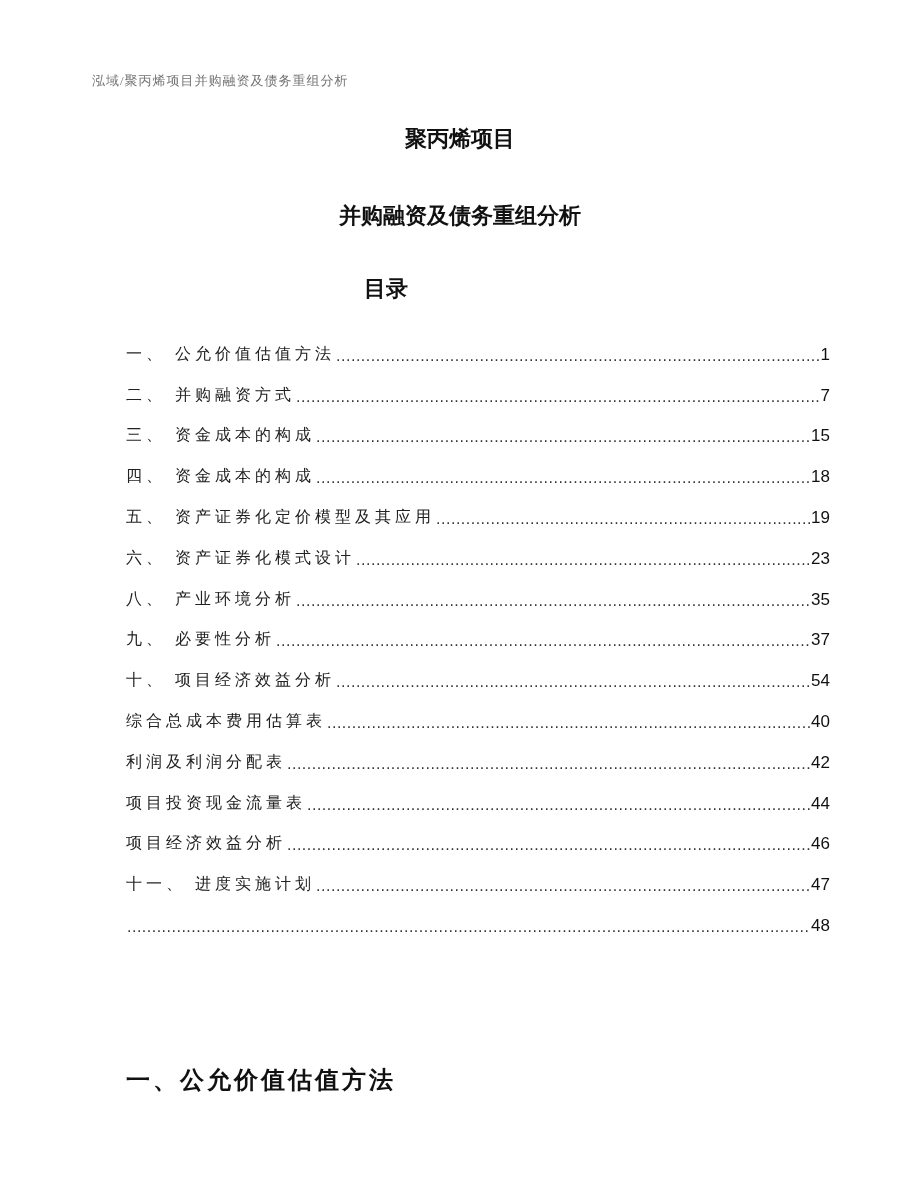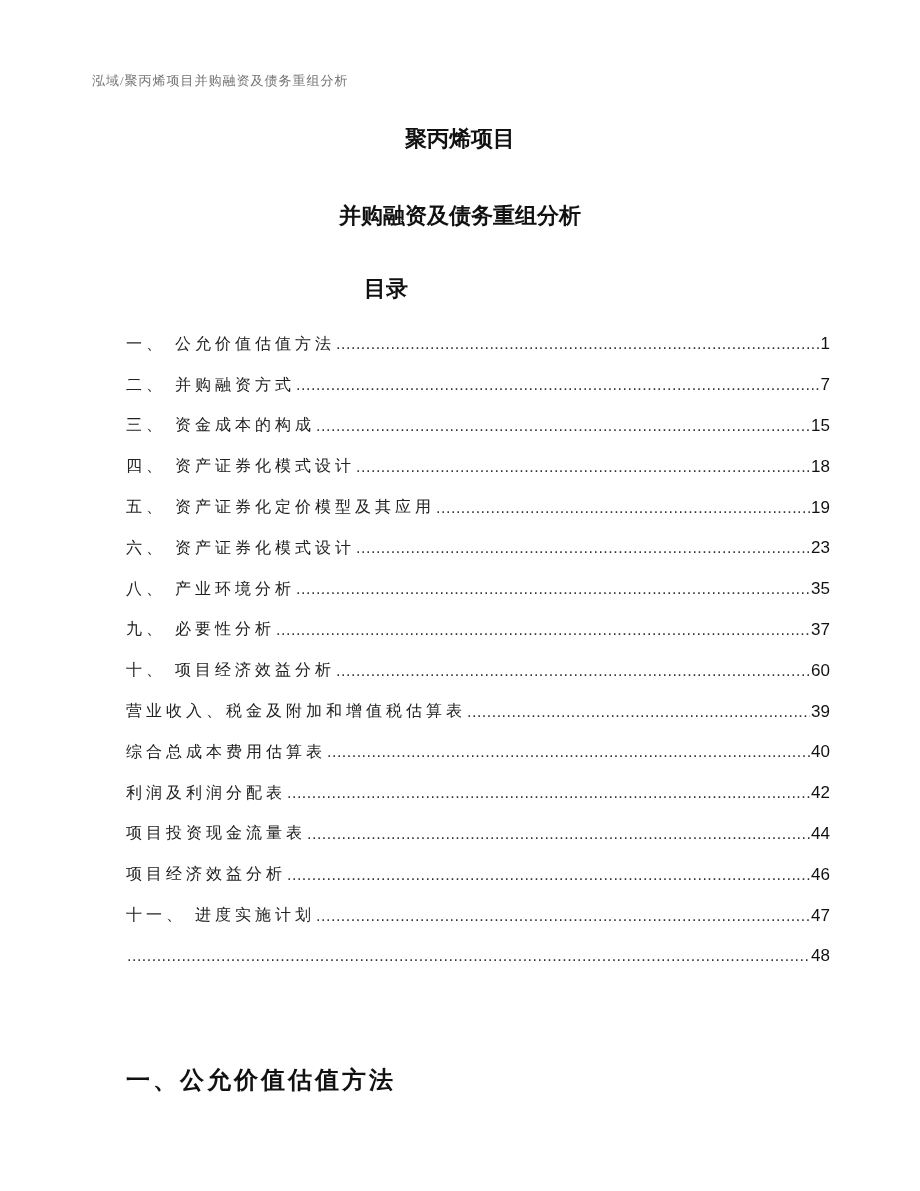--- a/index.html
+++ b/index.html
@@ -48,21 +48,21 @@
       font-family: "DejaVu Sans", sans-serif;
     }
     .toc {
       position: absolute;
       left: 126px;
       top: 324px;
       width: 704px;
     }
     .toc-row {
       display: flex;
-      align-items: center;
+      align-items: flex-end;
       height: 40.8px;
       font-size: 16px;
       color: #222;
       cursor: pointer;
     }
     .toc-label {
       white-space: nowrap;
       letter-spacing: 4px;
       font-family: "DejaVu Sans", sans-serif;
     }
@@ -116,21 +116,21 @@
     <span class="toc-label">二、 并购融资方式</span>
     <span class="toc-dots"></span>
     <span class="toc-page">7</span>
   </div>
   <div class="toc-row">
     <span class="toc-label">三、 资金成本的构成</span>
     <span class="toc-dots"></span>
     <span class="toc-page">15</span>
   </div>
   <div class="toc-row">
-    <span class="toc-label">四、 资产证券化模式设计</span>
+    <span class="toc-label">四、 资金成本的构成</span>
     <span class="toc-dots"></span>
     <span class="toc-page">18</span>
   </div>
   <div class="toc-row">
     <span class="toc-label">五、 资产证券化定价模型及其应用</span>
     <span class="toc-dots"></span>
     <span class="toc-page">19</span>
   </div>
   <div class="toc-row">
     <span class="toc-label">六、 资产证券化模式设计</span>
@@ -143,26 +143,21 @@
     <span class="toc-page">35</span>
   </div>
   <div class="toc-row">
     <span class="toc-label">九、 必要性分析</span>
     <span class="toc-dots"></span>
     <span class="toc-page">37</span>
   </div>
   <div class="toc-row">
     <span class="toc-label">十、 项目经济效益分析</span>
     <span class="toc-dots"></span>
-    <span class="toc-page">60</span>
-  </div>
-  <div class="toc-row">
-    <span class="toc-label">营业收入、税金及附加和增值税估算表</span>
-    <span class="toc-dots"></span>
-    <span class="toc-page">39</span>
+    <span class="toc-page">54</span>
   </div>
   <div class="toc-row">
     <span class="toc-label">综合总成本费用估算表</span>
     <span class="toc-dots"></span>
     <span class="toc-page">40</span>
   </div>
   <div class="toc-row">
     <span class="toc-label">利润及利润分配表</span>
     <span class="toc-dots"></span>
     <span class="toc-page">42</span>

